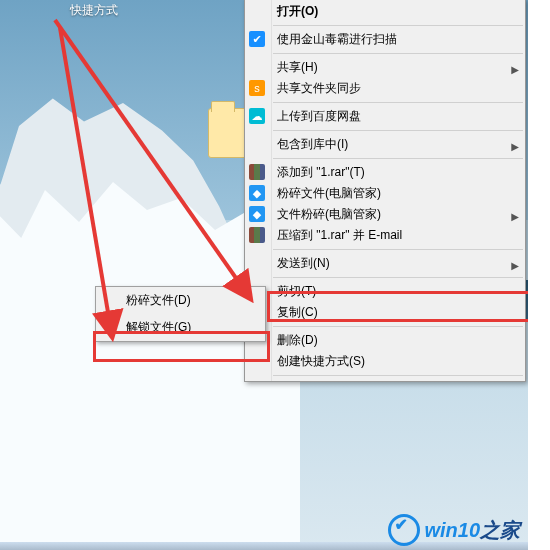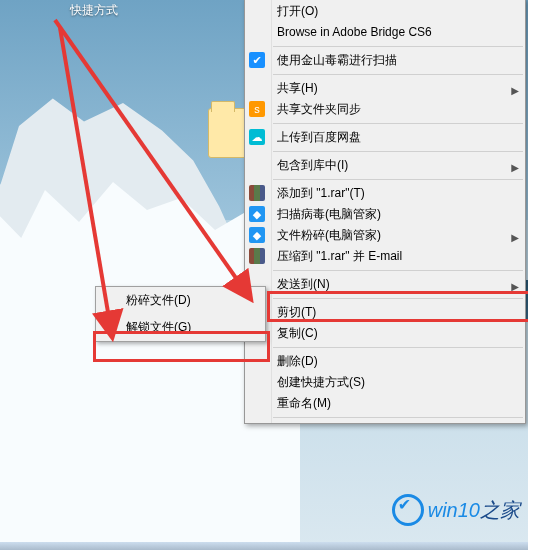--- a/index.html
+++ b/index.html
@@ -11,35 +11,35 @@
   .folder{position:absolute;top:108px;left:208px;width:60px;height:48px;background:#ffe9a8;border-radius:3px;border:1px solid #d4b968}
   .folder:before{content:"";position:absolute;top:-8px;left:2px;width:22px;height:10px;background:#ffe9a8;border:1px solid #d4b968;border-bottom:none;border-radius:2px 2px 0 0}
   
   .submenu{position:absolute;top:286px;left:95px;width:169px;background:#f0f0f0;border:1px solid #a0a0a0;box-shadow:2px 2px 4px rgba(0,0,0,.3);z-index:5}
   .submenu .item{padding:5px 10px 5px 30px;position:relative;cursor:default}
   
   .menu{position:absolute;top:-2px;right:2px;width:280px;background:#f0f0f0;border:1px solid #979797;box-shadow:2px 2px 5px rgba(0,0,0,.35);z-index:4}
   .menu .strip{position:absolute;top:0;bottom:0;left:0;width:26px;background:#f0f0f0;border-right:1px solid #e0e0e0}
   .menu .items{position:relative;padding:2px 0}
   .menu .mi{padding:3px 20px 3px 32px;position:relative;line-height:15px;cursor:default;white-space:nowrap}
-  .menu .mi.bold{font-weight:normal}
+  .menu .mi.bold{font-weight:bold}
   .menu .mi .arw{position:absolute;right:6px;top:5px;font-size:10px;color:#555}
   .menu .sep{height:1px;background:#d0d0d0;margin:3px 2px 3px 28px}
   .ico{position:absolute;left:4px;top:2px;width:16px;height:16px;font-size:11px;text-align:center;line-height:16px;border-radius:2px}
   .ico.blue{background:#1890ff;color:#fff}
   .ico.orange{background:#ff9800;color:#fff}
   .ico.cyan{background:#00bcd4;color:#fff}
   .ico.books{background:linear-gradient(to right,#8b4a3a 33%,#5a7a4a 33% 66%,#4a5a8a 66%);color:transparent}
   .ico.shield{background:#2196f3;color:#fff}
   
   .hl{position:absolute;border:3px solid #e53935;z-index:10;pointer-events:none}
   
   svg.arrows{position:absolute;inset:0;z-index:9;pointer-events:none}
   
-  .wm{position:absolute;bottom:24px;right:8px;display:flex;align-items:center;gap:4px;font-size:20px;font-weight:normal;font-style:italic;color:#1a4a8a;z-index:20}
+  .wm{position:absolute;bottom:4px;right:8px;display:flex;align-items:center;gap:4px;font-size:20px;font-weight:bold;font-style:italic;color:#1a4a8a;z-index:20}
   .wm .ring{width:26px;height:26px;border:3px solid #1a8ae5;border-radius:50%;position:relative}
   .wm .ring:before{content:"✔";position:absolute;left:3px;top:-2px;color:#1a8ae5;font-size:16px;font-style:normal}
   .wm .z{color:#1a8ae5}
   .taskbar{position:absolute;bottom:0;left:0;right:0;height:8px;background:linear-gradient(to bottom,#cde,#abc)}
   .titlefrag{position:absolute;top:2px;left:70px;color:#fff;font-size:12px;text-shadow:0 1px 2px rgba(0,0,0,.5)}
 </style>
 </head>
 <body>
 <div class="stage">
 
@@ -54,52 +54,50 @@
 
   <div class="submenu">
     <div class="item"><span>粉碎文件(D)</span></div>
     <div class="item"><span>解锁文件(G)</span></div>
   </div>
 
   <div class="menu">
     <div class="strip"></div>
     <div class="items">
       <div class="mi bold"><span>打开(O)</span></div>
-      <div class="mi"><span>Browse in Adobe Bridge CS6</span></div>
       <div class="sep"></div>
 
       <div class="mi"><span class="ico blue">✔</span><span>使用金山毒霸进行扫描</span></div>
       <div class="sep"></div>
 
       <div class="mi"><span>共享(H)</span><span class="arw">▶</span></div>
       <div class="mi"><span class="ico orange">s</span><span>共享文件夹同步</span></div>
       <div class="sep"></div>
 
       <div class="mi"><span class="ico cyan">☁</span><span>上传到百度网盘</span></div>
       <div class="sep"></div>
 
       <div class="mi"><span>包含到库中(I)</span><span class="arw">▶</span></div>
       <div class="sep"></div>
 
       <div class="mi"><span class="ico books"></span><span>添加到 "1.rar"(T)</span></div>
-      <div class="mi"><span class="ico shield">◆</span><span>扫描病毒(电脑管家)</span></div>
+      <div class="mi"><span class="ico shield">◆</span><span>粉碎文件(电脑管家)</span></div>
       <div class="mi"><span class="ico shield">◆</span><span>文件粉碎(电脑管家)</span><span class="arw">▶</span></div>
       <div class="mi"><span class="ico books"></span><span>压缩到 "1.rar" 并 E-mail</span></div>
       <div class="sep"></div>
 
       <div class="mi"><span>发送到(N)</span><span class="arw">▶</span></div>
       <div class="sep"></div>
 
       <div class="mi"><span>剪切(T)</span></div>
       <div class="mi"><span>复制(C)</span></div>
       <div class="sep"></div>
 
       <div class="mi"><span>删除(D)</span></div>
       <div class="mi"><span>创建快捷方式(S)</span></div>
-      <div class="mi"><span>重命名(M)</span></div>
       <div class="sep"></div>
 
     </div>
   </div>
 
   <div class="hl" style="top:331px;left:93px;width:171px;height:25px"></div>
   <div class="hl" style="top:291px;left:267px;width:280px;height:25px"></div>
 
   <svg class="arrows" width="550" height="550">
     <defs>

